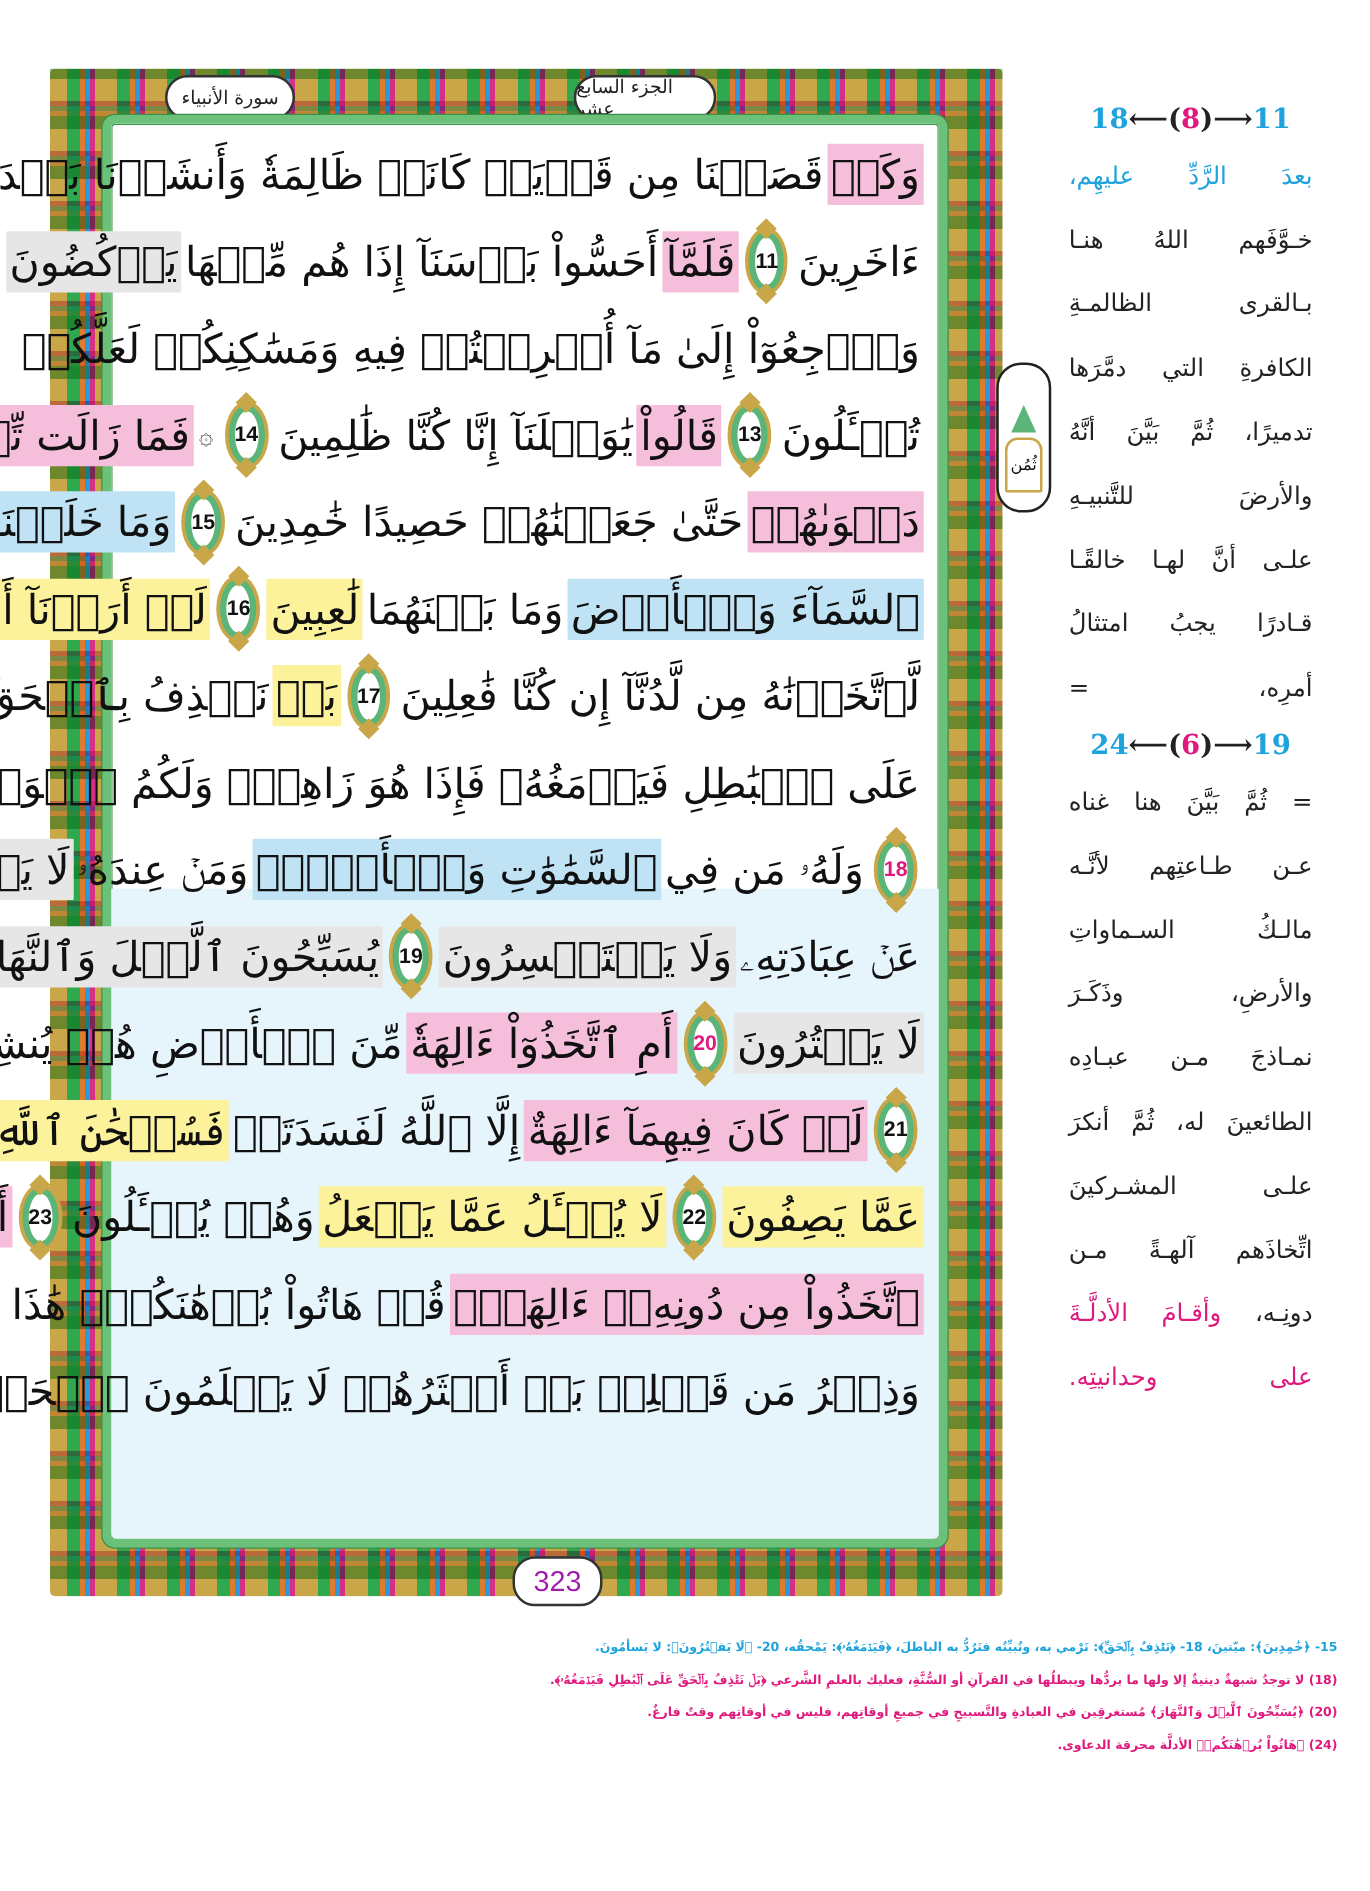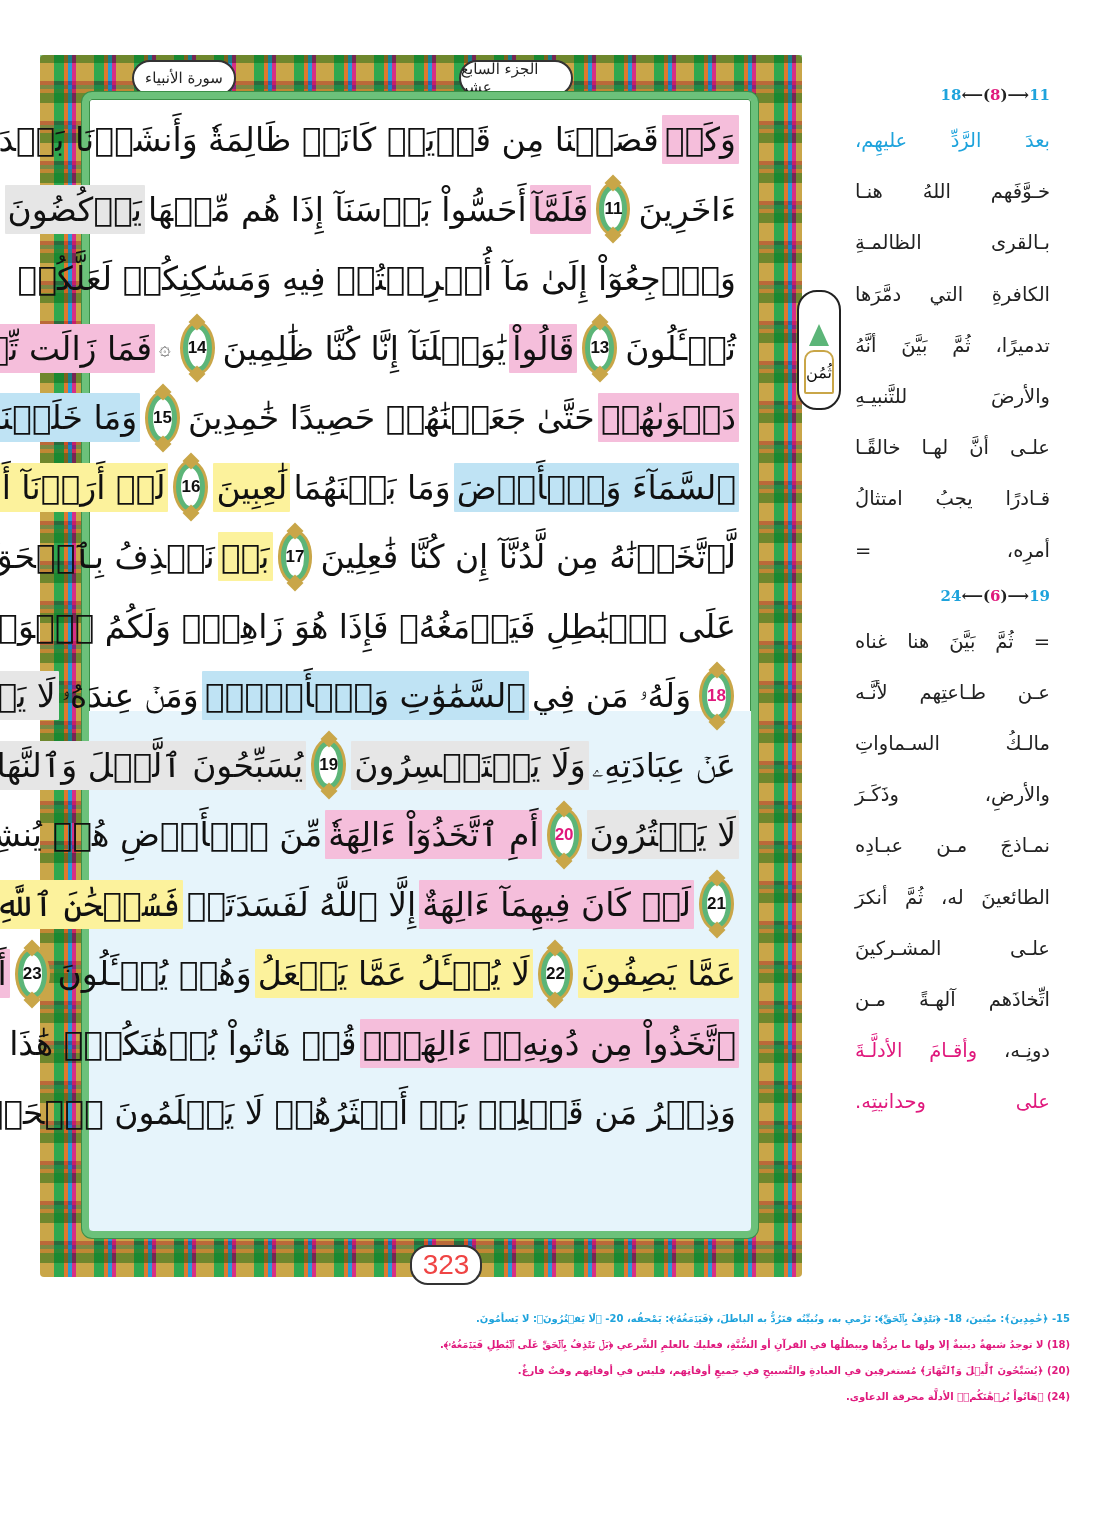--- a/index.html
+++ b/index.html
@@ -34,30 +34,30 @@
     border-radius:18px; display:flex; align-items:center; justify-content:center;
     font-family:"DejaVu Serif", serif; font-size:15px; color:#222;
   }
   .juz { left:459px; width:110px; }
   .surah { left:132px; width:100px; }
 
   .page-number {
     position:absolute; left:410px; top:1245px; width:68px; height:36px;
     background:#fff; border:2px solid #333; border-radius:18px;
     display:flex; align-items:center; justify-content:center;
-    font-family:"Liberation Sans", sans-serif; font-size:28px; color:#ef4444;
+    font-family:"Liberation Sans", sans-serif; font-size:23px; color:#a21caf;
   }
   .thumun-marker {
     position:absolute; left:797px; top:290px; width:44px; height:120px;
     background:#fff; border:2px solid #222; border-radius:20px;
     display:flex; flex-direction:column; align-items:center; justify-content:flex-end; padding-bottom:14px; box-sizing:border-box;
   }
   .thumun-marker .tower {
     width:26px; height:40px; border:2px solid #c9a648; border-radius:10px 10px 2px 2px;
-    display:flex; align-items:center; justify-content:center; font-size:16px; color:#111;
+    display:flex; align-items:center; justify-content:center; font-size:13px; color:#111;
     font-family:"DejaVu Serif", serif; background:#fff;
   }
   .thumun-marker .crown { width:0; height:0; border-left:10px solid transparent; border-right:10px solid transparent; border-bottom:22px solid #5cb578; margin-bottom:4px; }
 
   
   .quran {
     position:absolute; left:95px; top:105px; width:650px;
     direction:rtl; font-family:"DejaVu Serif", serif; font-size:33px; color:#111;
   }
   .qline {
@@ -85,21 +85,21 @@
   .ayah::after { bottom:-13px; }
   .ayah span { position:relative; z-index:1; }
   .star { color:#555; font-size:20px; margin:0 4px; }
 
   
   .side {
     position:absolute; left:855px; top:75px; width:195px; direction:rtl;
     font-family:"DejaVu Sans", sans-serif; font-size:19.5px; color:#222; text-align:justify;
   }
   .side .range {
-    direction:ltr; text-align:right; font-family:"DejaVu Serif", serif; font-weight:bold; font-size:15px; height:40px; line-height:40px;
+    direction:ltr; text-align:center; font-family:"DejaVu Serif", serif; font-weight:bold; font-size:22px; height:40px; line-height:40px;
   }
   .range .num { color:#1ea3dc; }
   .range .count { color:#e0197d; }
   .range .paren, .range .arrow { color:#222; }
   .side .sline { height:51.2px; line-height:51.2px; white-space:nowrap; text-align-last:justify; }
   .side .blue { color:#1ea3dc; }
   .side .pink { color:#e0197d; }
 
   
   .notes {

